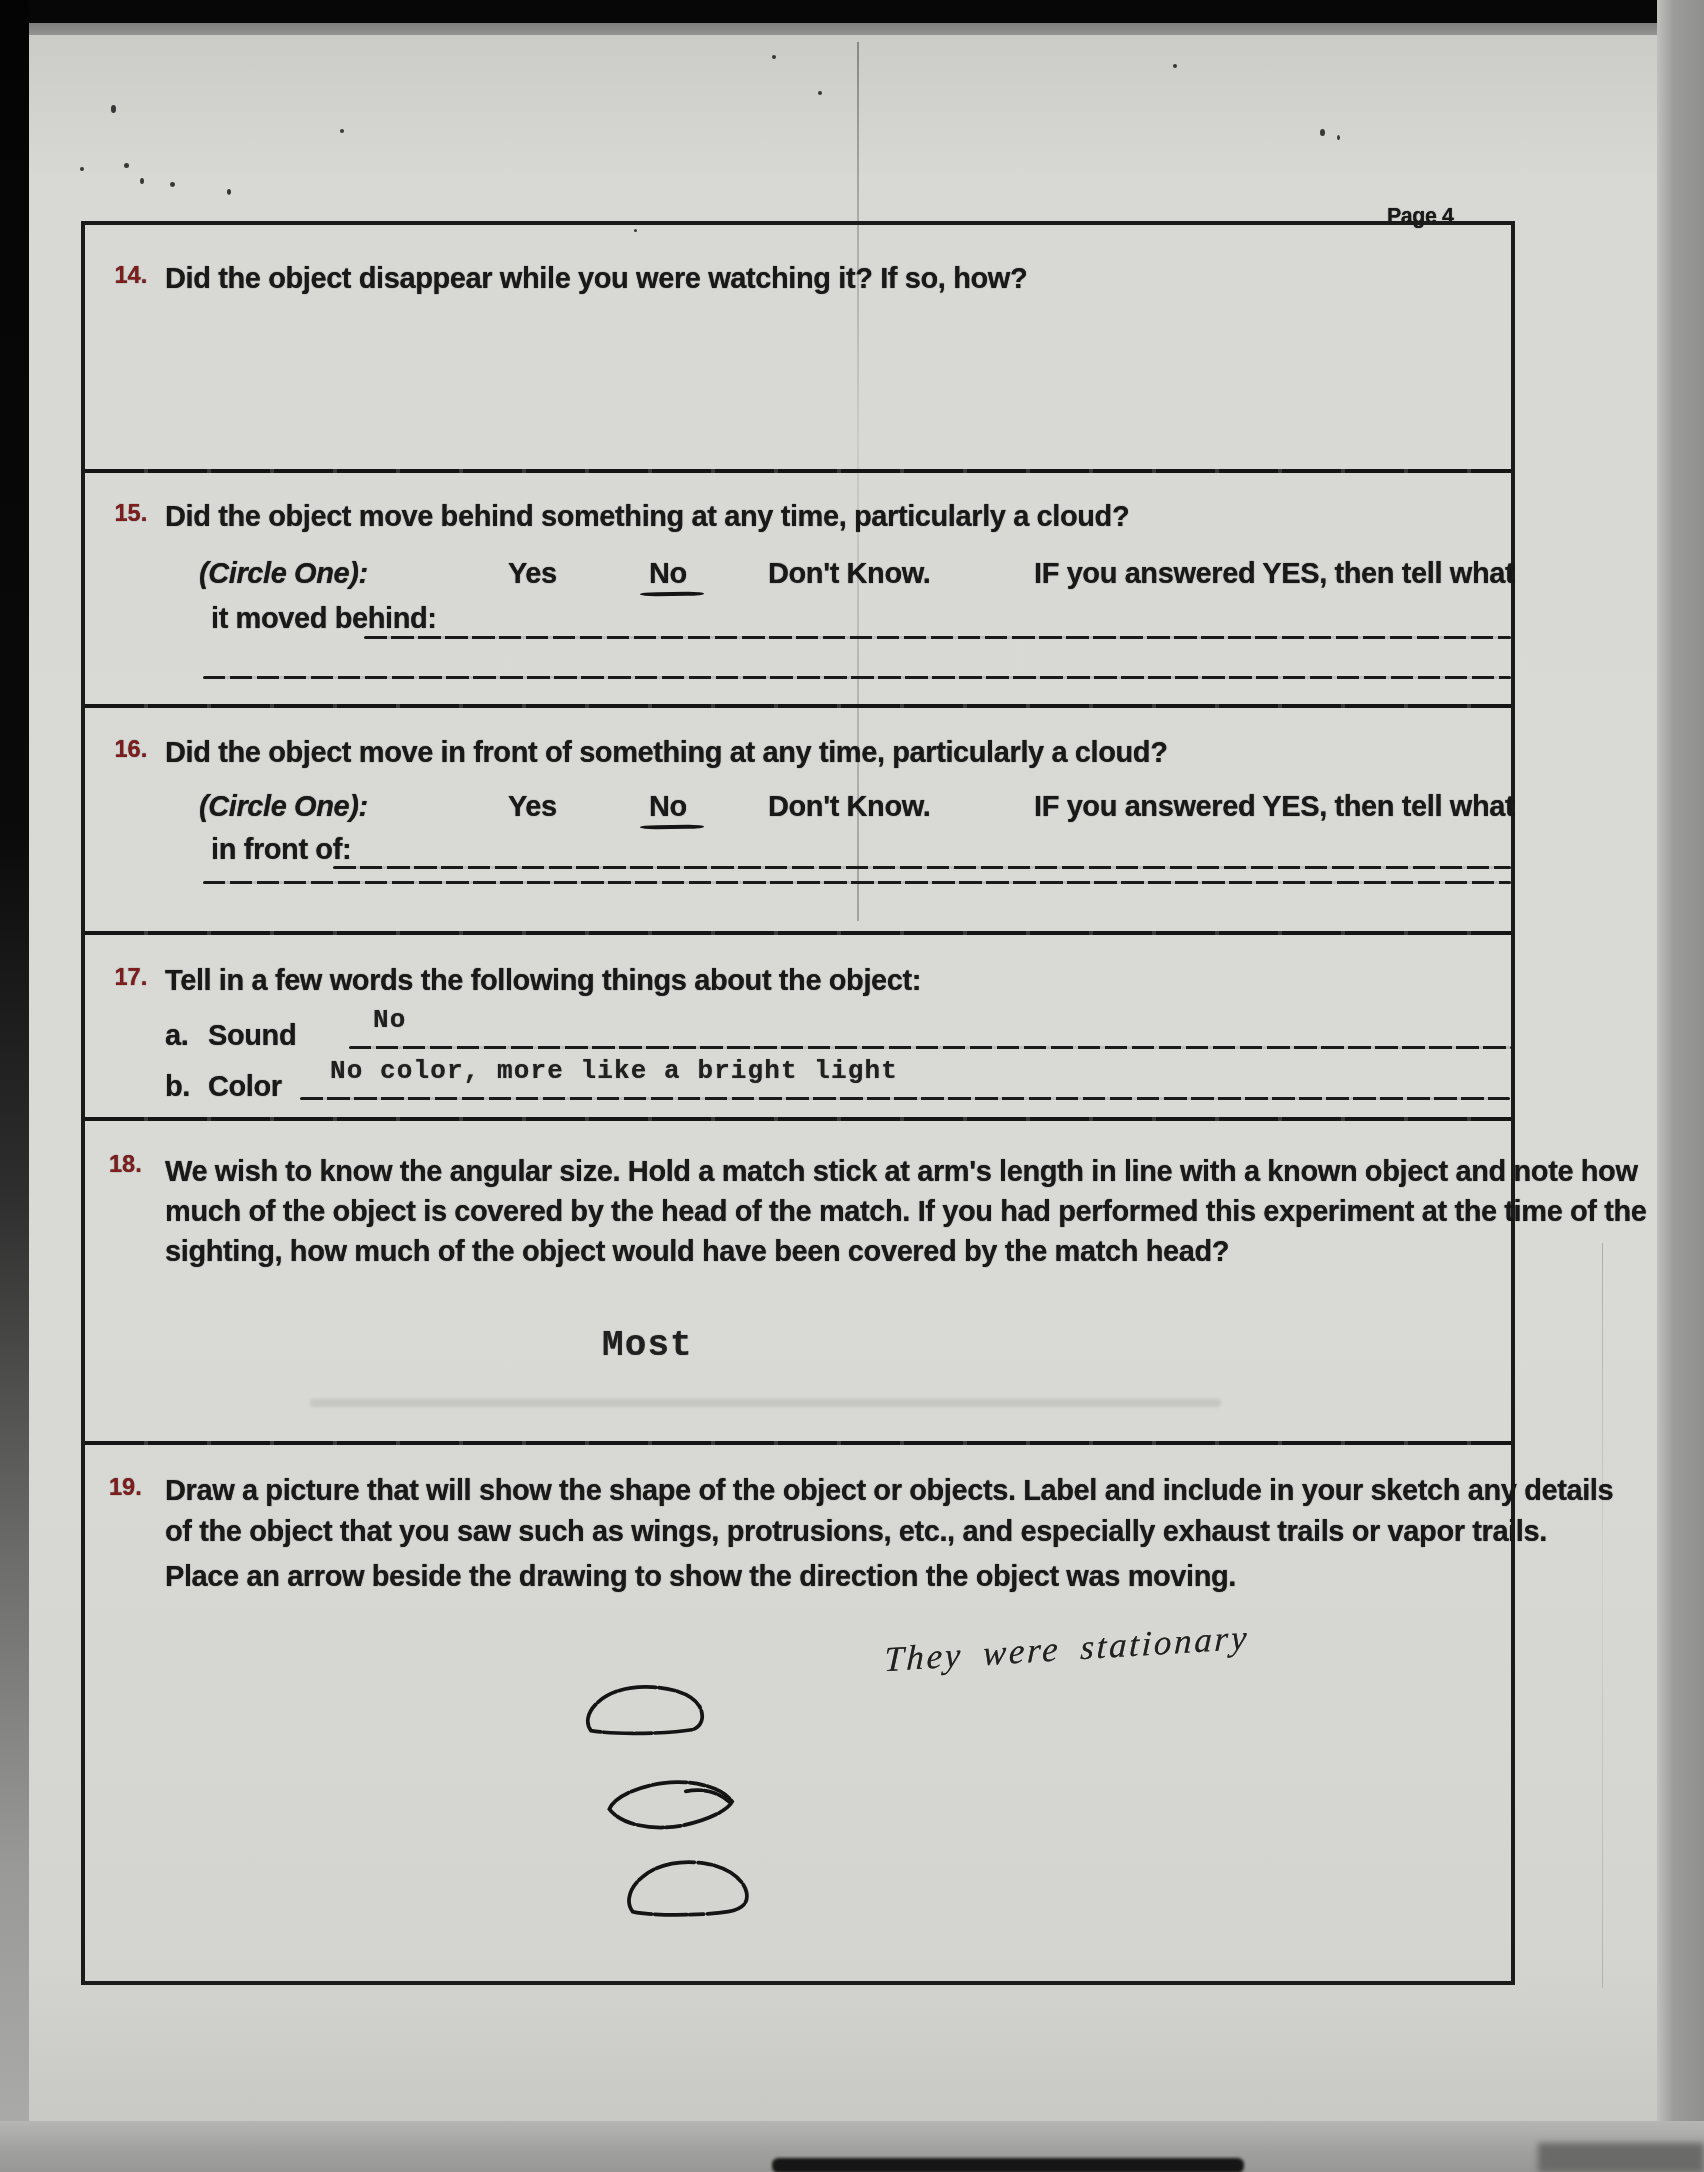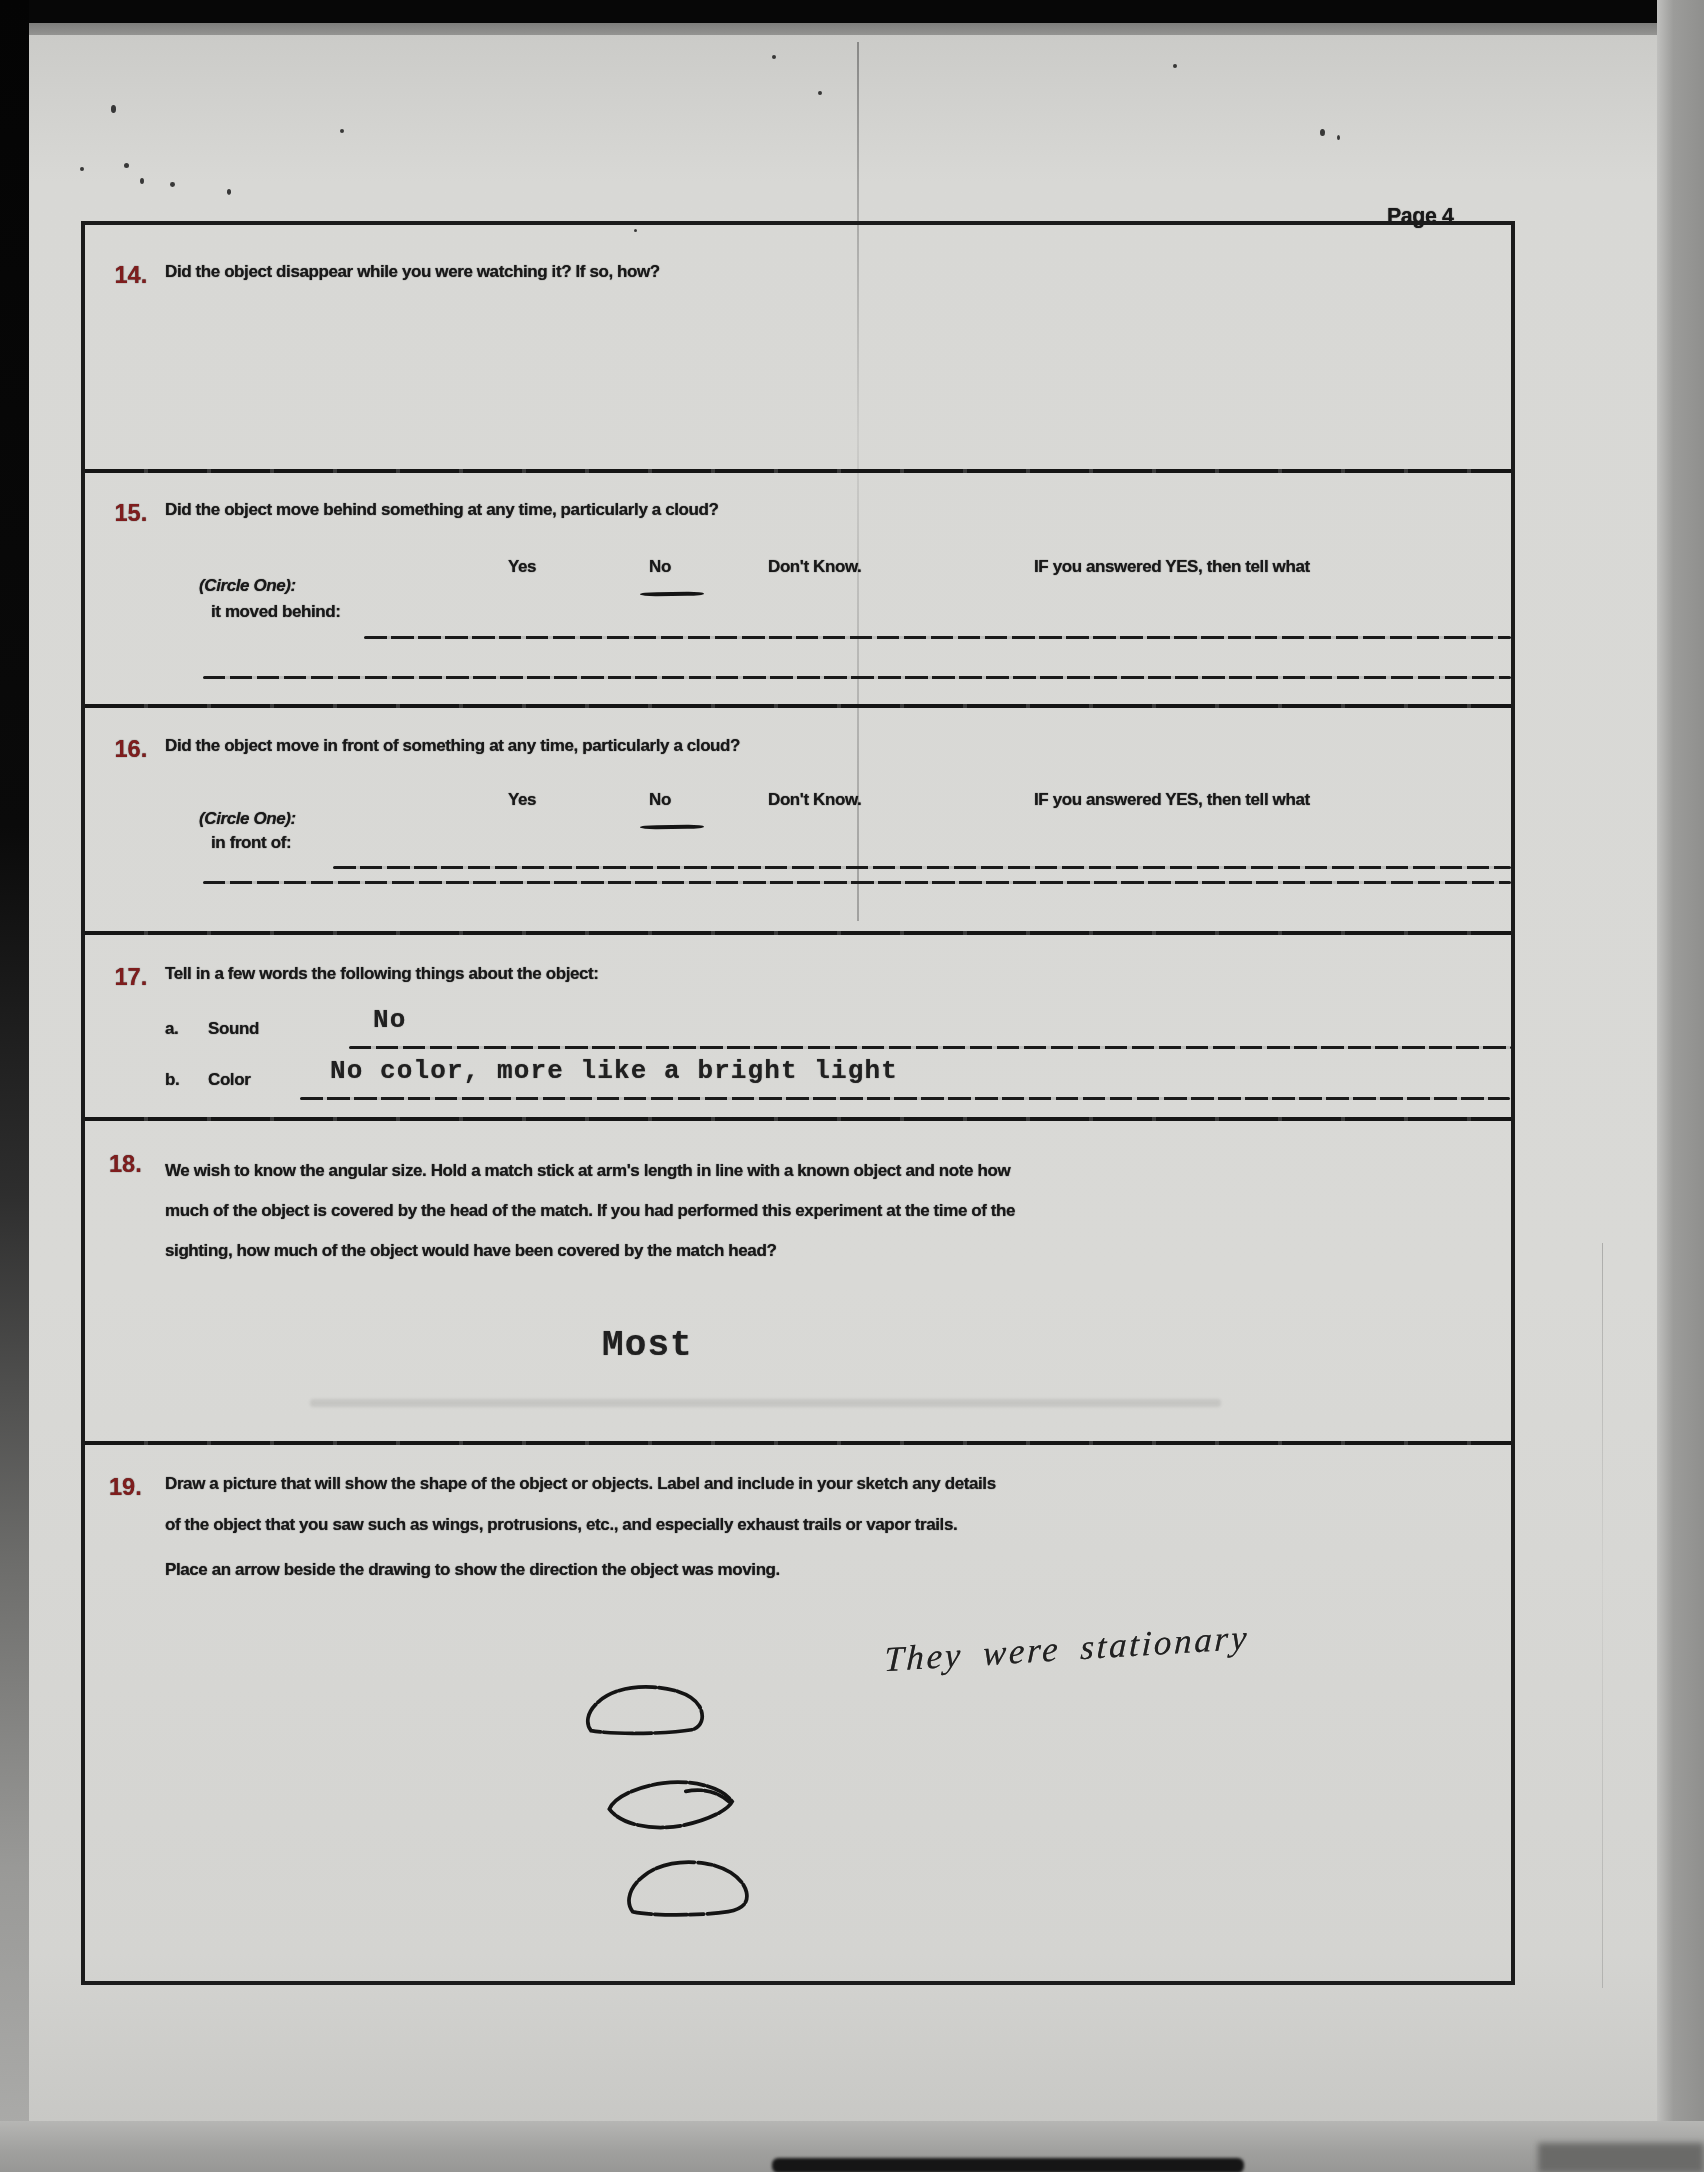--- a/index.html
+++ b/index.html
@@ -22,24 +22,24 @@
   
   .paper{left:7.5px;top:35px;width:1650px;height:2086px;
     background:linear-gradient(180deg,#cbcbc8 0%,#d8d8d5 7%,#d9d9d6 60%,#d4d4d1 92%,#c8c8c5 100%);}
   .crease{background:linear-gradient(180deg,rgba(70,70,70,.50),rgba(110,110,110,.12) 45%,rgba(70,70,70,.38));}
   .speck{background:#1c1c1c;border-radius:50%;opacity:.85;}
   .smudge{background:#5a5a58;opacity:.14;filter:blur(1.6px);border-radius:3.2px;}
   
   .formbox{left:81px;top:221px;width:1434px;height:1764px;border:4.3px solid #1b1b1b;box-sizing:border-box;}
   .divider{left:0;width:1426px;height:4.3px;
     background:repeating-linear-gradient(90deg,#151515 0 59px,#3a3a3a 59px 63px);}
-  .qtext{font-weight:bold;font-size:17px;letter-spacing:-0.4px;color:#191919;white-space:nowrap;
+  .qtext{font-weight:bold;font-size:29px;letter-spacing:-0.4px;color:#191919;white-space:nowrap;
     text-shadow:0 0 1.1px rgba(15,15,15,.8);}
   .qnum{font-weight:bold;font-size:23.6px;color:#7f1d1d;text-shadow:0 0 1.1px rgba(15,15,15,.8);}
-  .italiclabel{font-style:italic;margin-top:19px;}
+  .italiclabel{font-style:italic;}
   .typed{font-family:"Liberation Mono",monospace;font-weight:bold;font-size:26px;letter-spacing:1.1px;
     color:#202020;white-space:nowrap;text-shadow:0 0 1.1px rgba(0,0,0,.55);}
   .dashline{height:3.2px;border-radius:1.6px;
     background:repeating-linear-gradient(90deg,#1a1a1a 0 22.5px,rgba(26,26,26,.14) 22.5px 27px);}
   .no-underline{height:3.8px;background:#141414;border-radius:50%/100%;transform:rotate(-0.6deg);}
   .hand{font-family:"Liberation Serif",serif;font-style:italic;font-size:35px;letter-spacing:2.7px;
     word-spacing:8.6px;color:#212121;transform:rotate(-3.5deg) skewX(-6deg);white-space:nowrap;
     text-shadow:0 0 0.5px rgba(0,0,0,.6);}
   .lineblock div{white-space:nowrap;}
   svg.sketch path{fill:none;stroke:#141414;stroke-width:7;stroke-linecap:round;}

